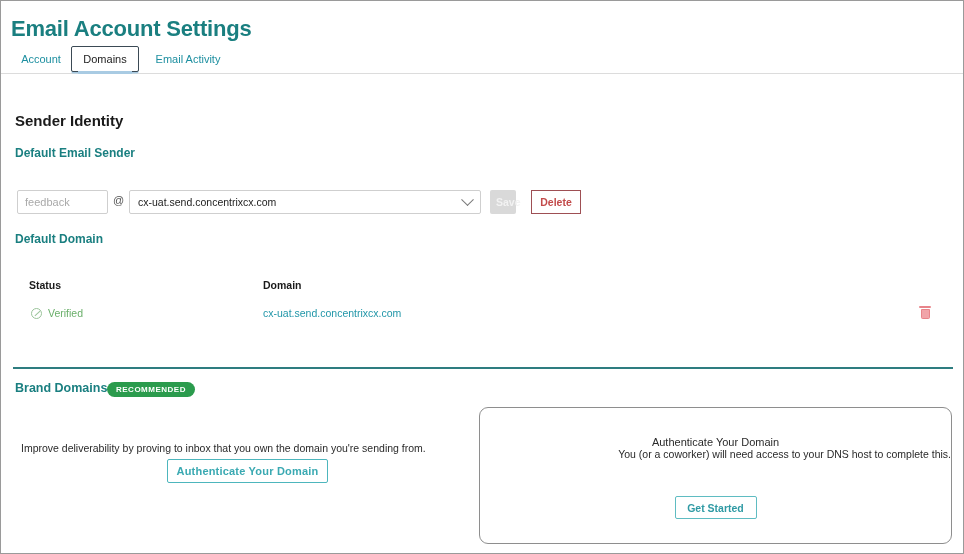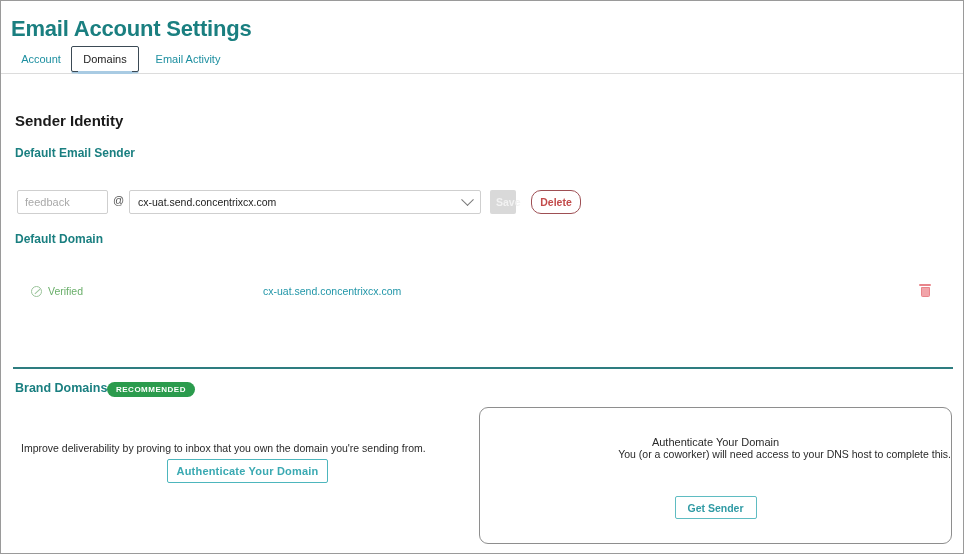--- a/index.html
+++ b/index.html
@@ -154,21 +154,21 @@
     font-size: 10.5px;
     font-weight: bold;
     cursor: default;
   }
   .btn-delete {
     position: absolute;
     left: 530px; top: 0;
     width: 50px; height: 24px;
     background: #ffffff;
     border: 1.4px solid #9e4f54;
-    border-radius: 10px;
+    border-radius: 0;
     color: #c24a4a;
     font-family: "Liberation Sans", sans-serif;
     font-size: 10.5px;
     font-weight: bold;
     cursor: pointer;
   }
 
   
   .tbl { position: absolute; left: 0; top: 278px; width: 964px; }
   .tbl-head { position: relative; height: 22px; }
@@ -353,20 +353,24 @@
       <span class="value">cx-uat.send.concentrixcx.com</span>
       <span class="chev"></span>
     </div>
     <button class="btn-save">Save</button>
     <button class="btn-delete">Delete</button>
   </div>
 
   <div class="sub-title" style="top:231px;">Default Domain</div>
 
   <div class="tbl">
+    <div class="tbl-head">
+      <div class="th c-status">Status</div>
+      <div class="th c-domain">Domain</div>
+    </div>
     <div class="tbl-row">
       <div class="cell-status">
         <span class="status-ico"></span>
         <span class="status-label">Verified</span>
       </div>
       <div class="cell-domain">cx-uat.send.concentrixcx.com</div>
       <div class="trash">
         <span class="lid"></span>
         <span class="body"></span>
       </div>
@@ -376,16 +380,16 @@
   <div class="divider"></div>
 
   <div class="brand-title">Brand Domains</div>
   <div class="badge">RECOMMENDED</div>
   <div class="brand-desc">Improve deliverability by proving to inbox that you own the domain you're sending from.</div>
   <button class="btn-auth">Authenticate Your Domain</button>
 
   <div class="card">
     <div class="card-title">Authenticate Your Domain</div>
     <div class="card-sub">You (or a coworker) will need access to your DNS host to complete this.</div>
-    <button class="btn-start">Get Sender</button>
+    <button class="btn-start">Get Started</button>
   </div>
 
 </div>
 
 </body></html>

